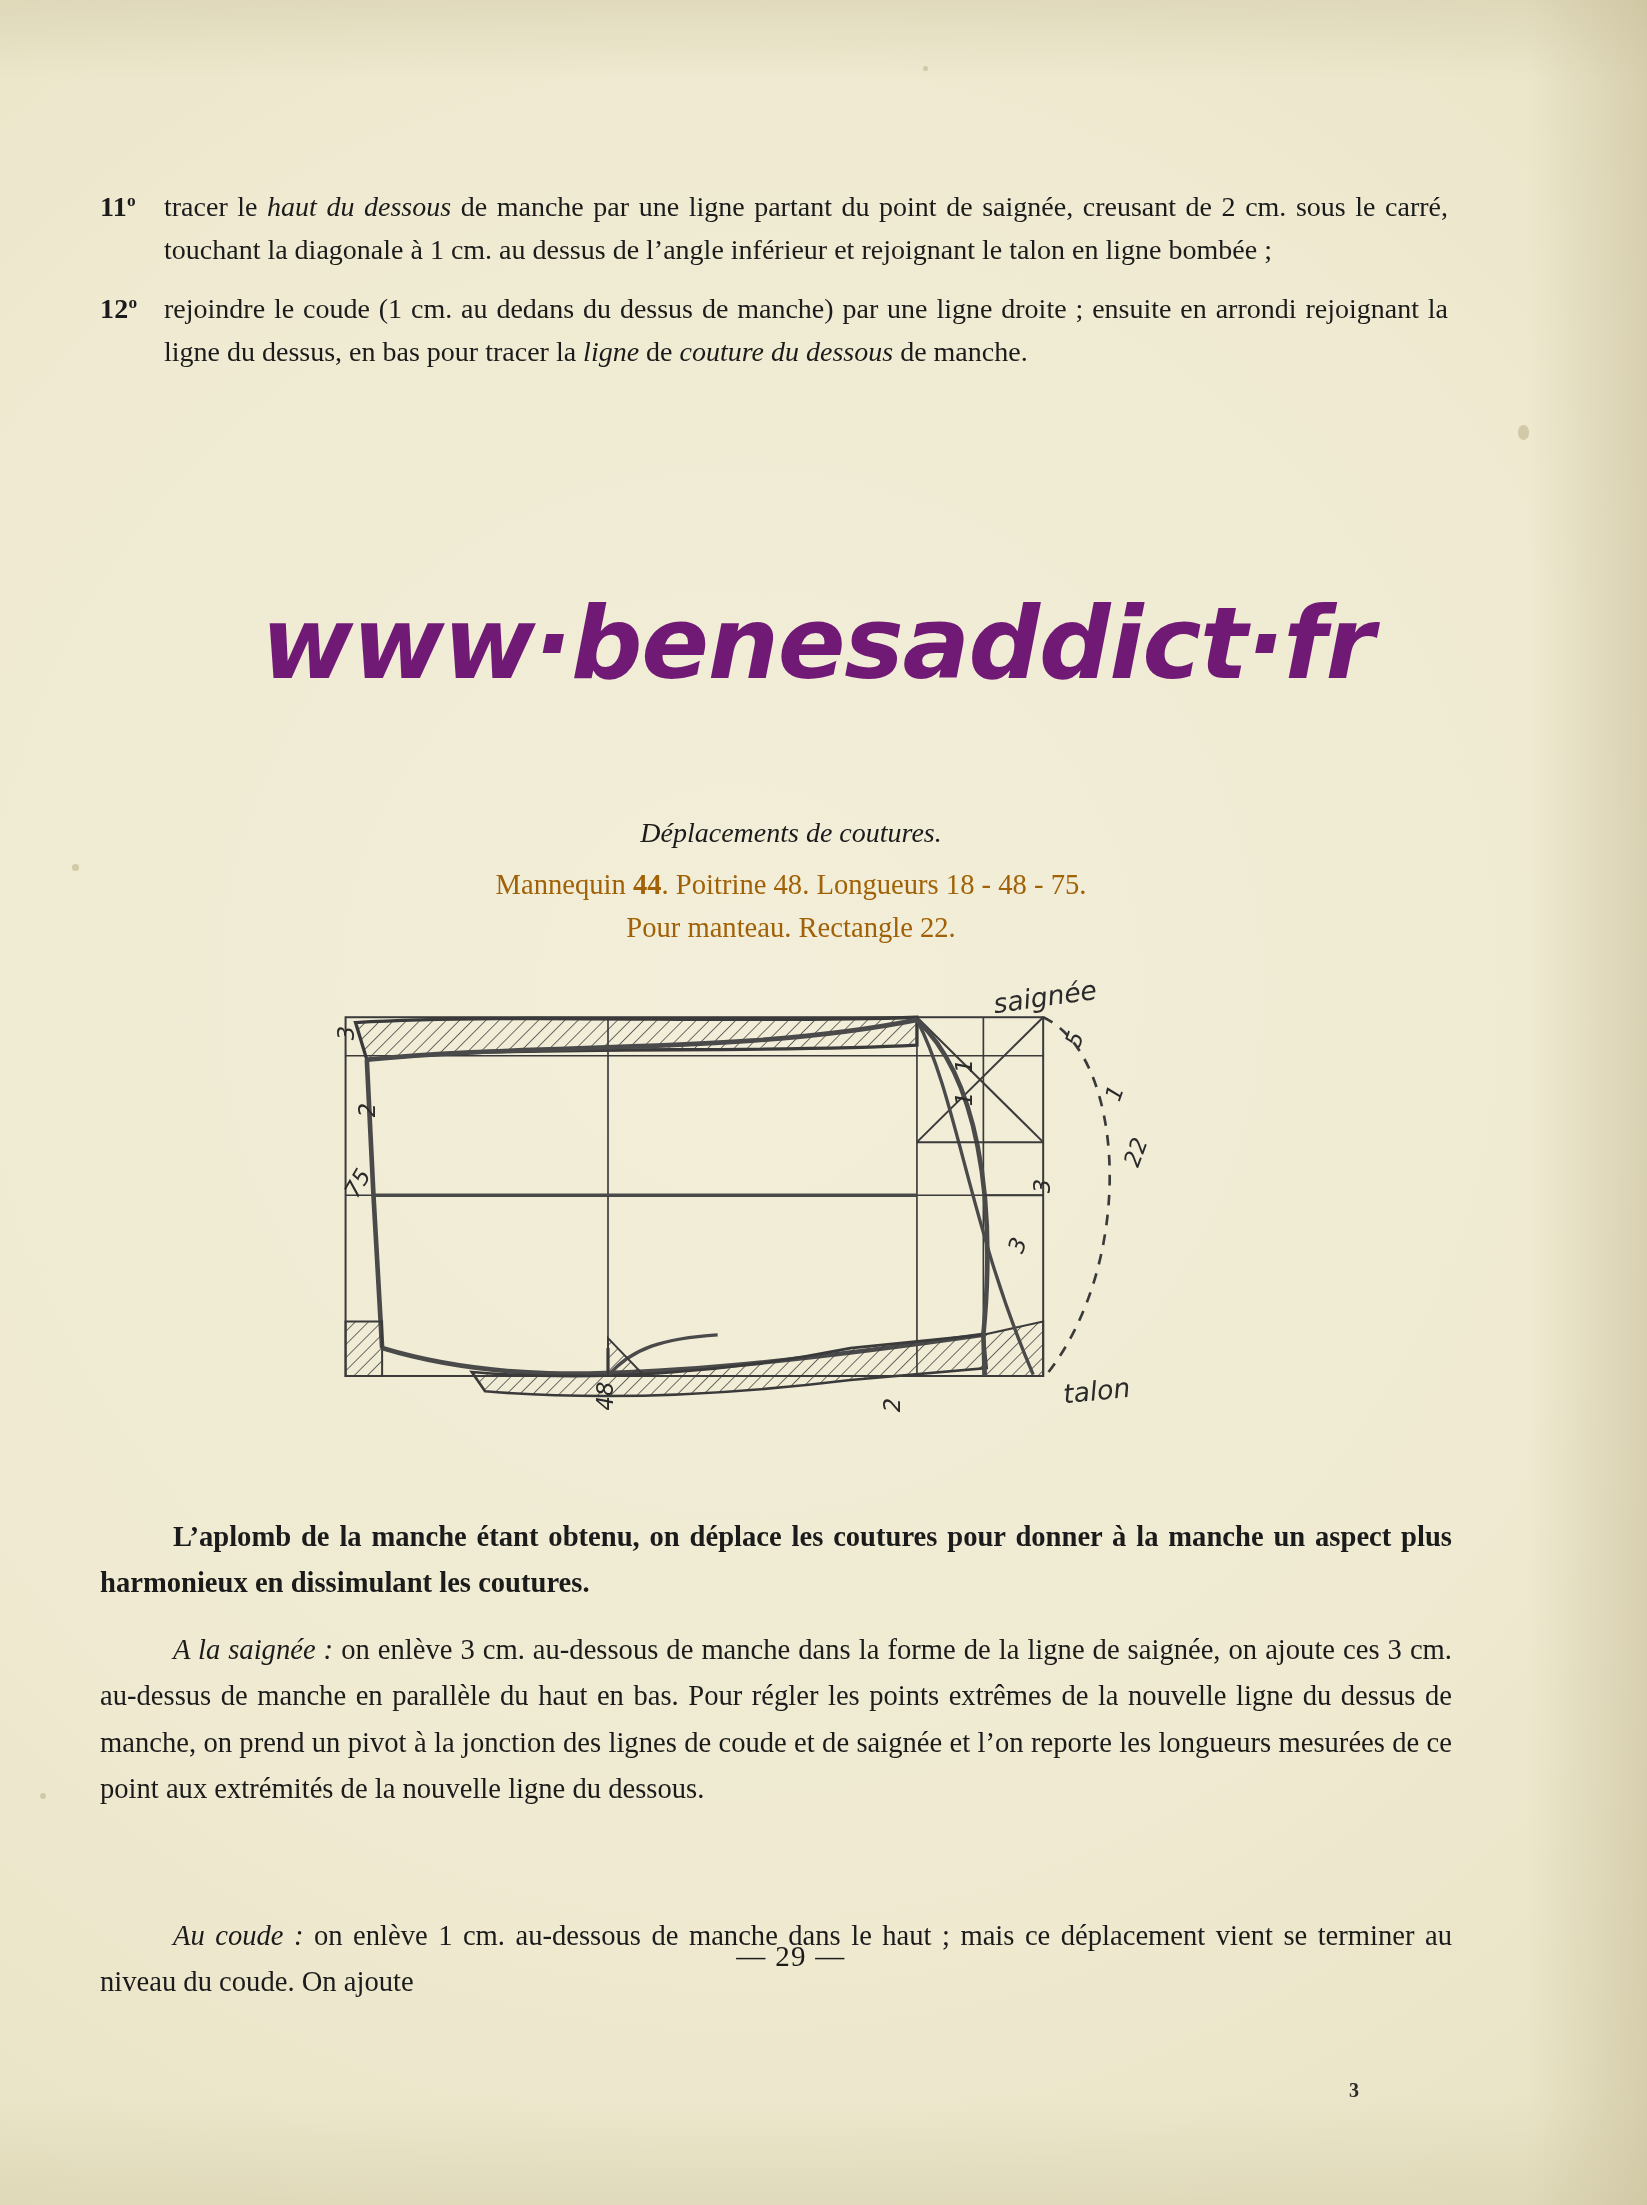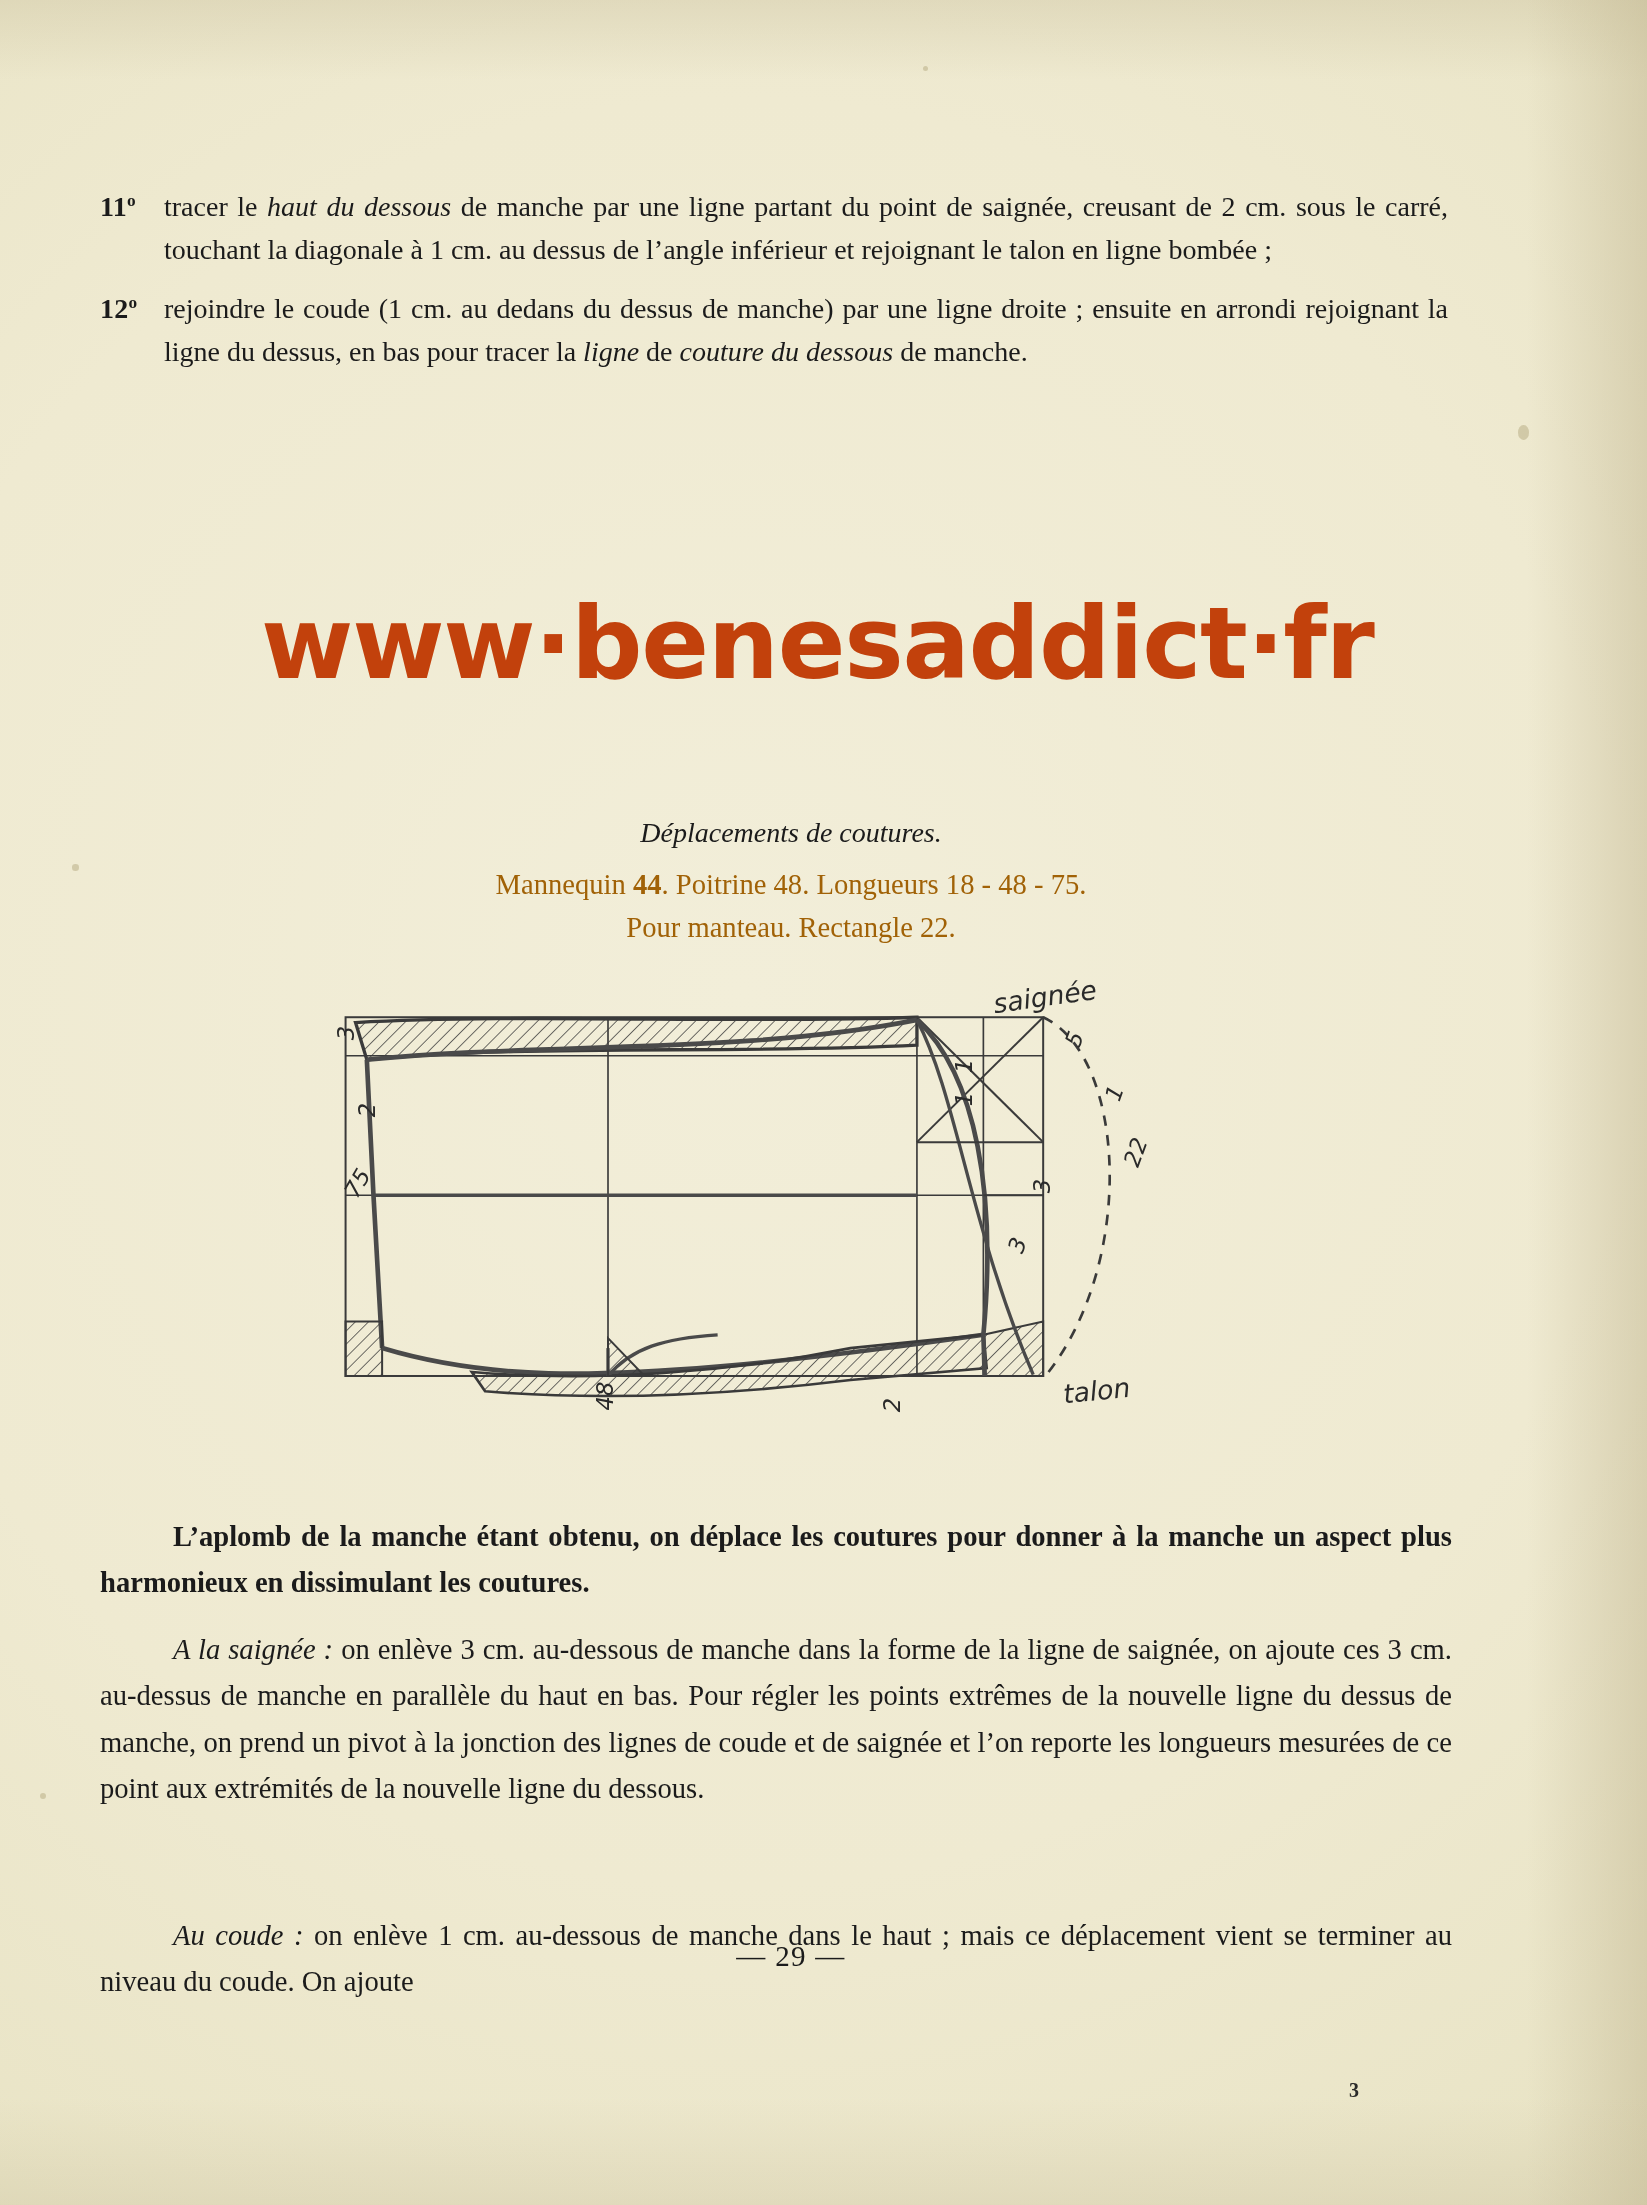--- a/index.html
+++ b/index.html
@@ -85,22 +85,23 @@
 
   
   .watermark {
     position: absolute;
     left: 13.3px;
     top: 585px;
     width: 1408px;
     text-align: center;
     font-family: "DejaVu Sans", sans-serif;
     font-weight: bold;
+    font-style: italic;
     font-size: 100px;
-    color: #c2410c;
+    color: #701a75;
     letter-spacing: -1.3px;
     white-space: nowrap;
     z-index: 5;
   }
 
   
   .trace-head {
     position: absolute;
     top: 751px;
     left: 0;

